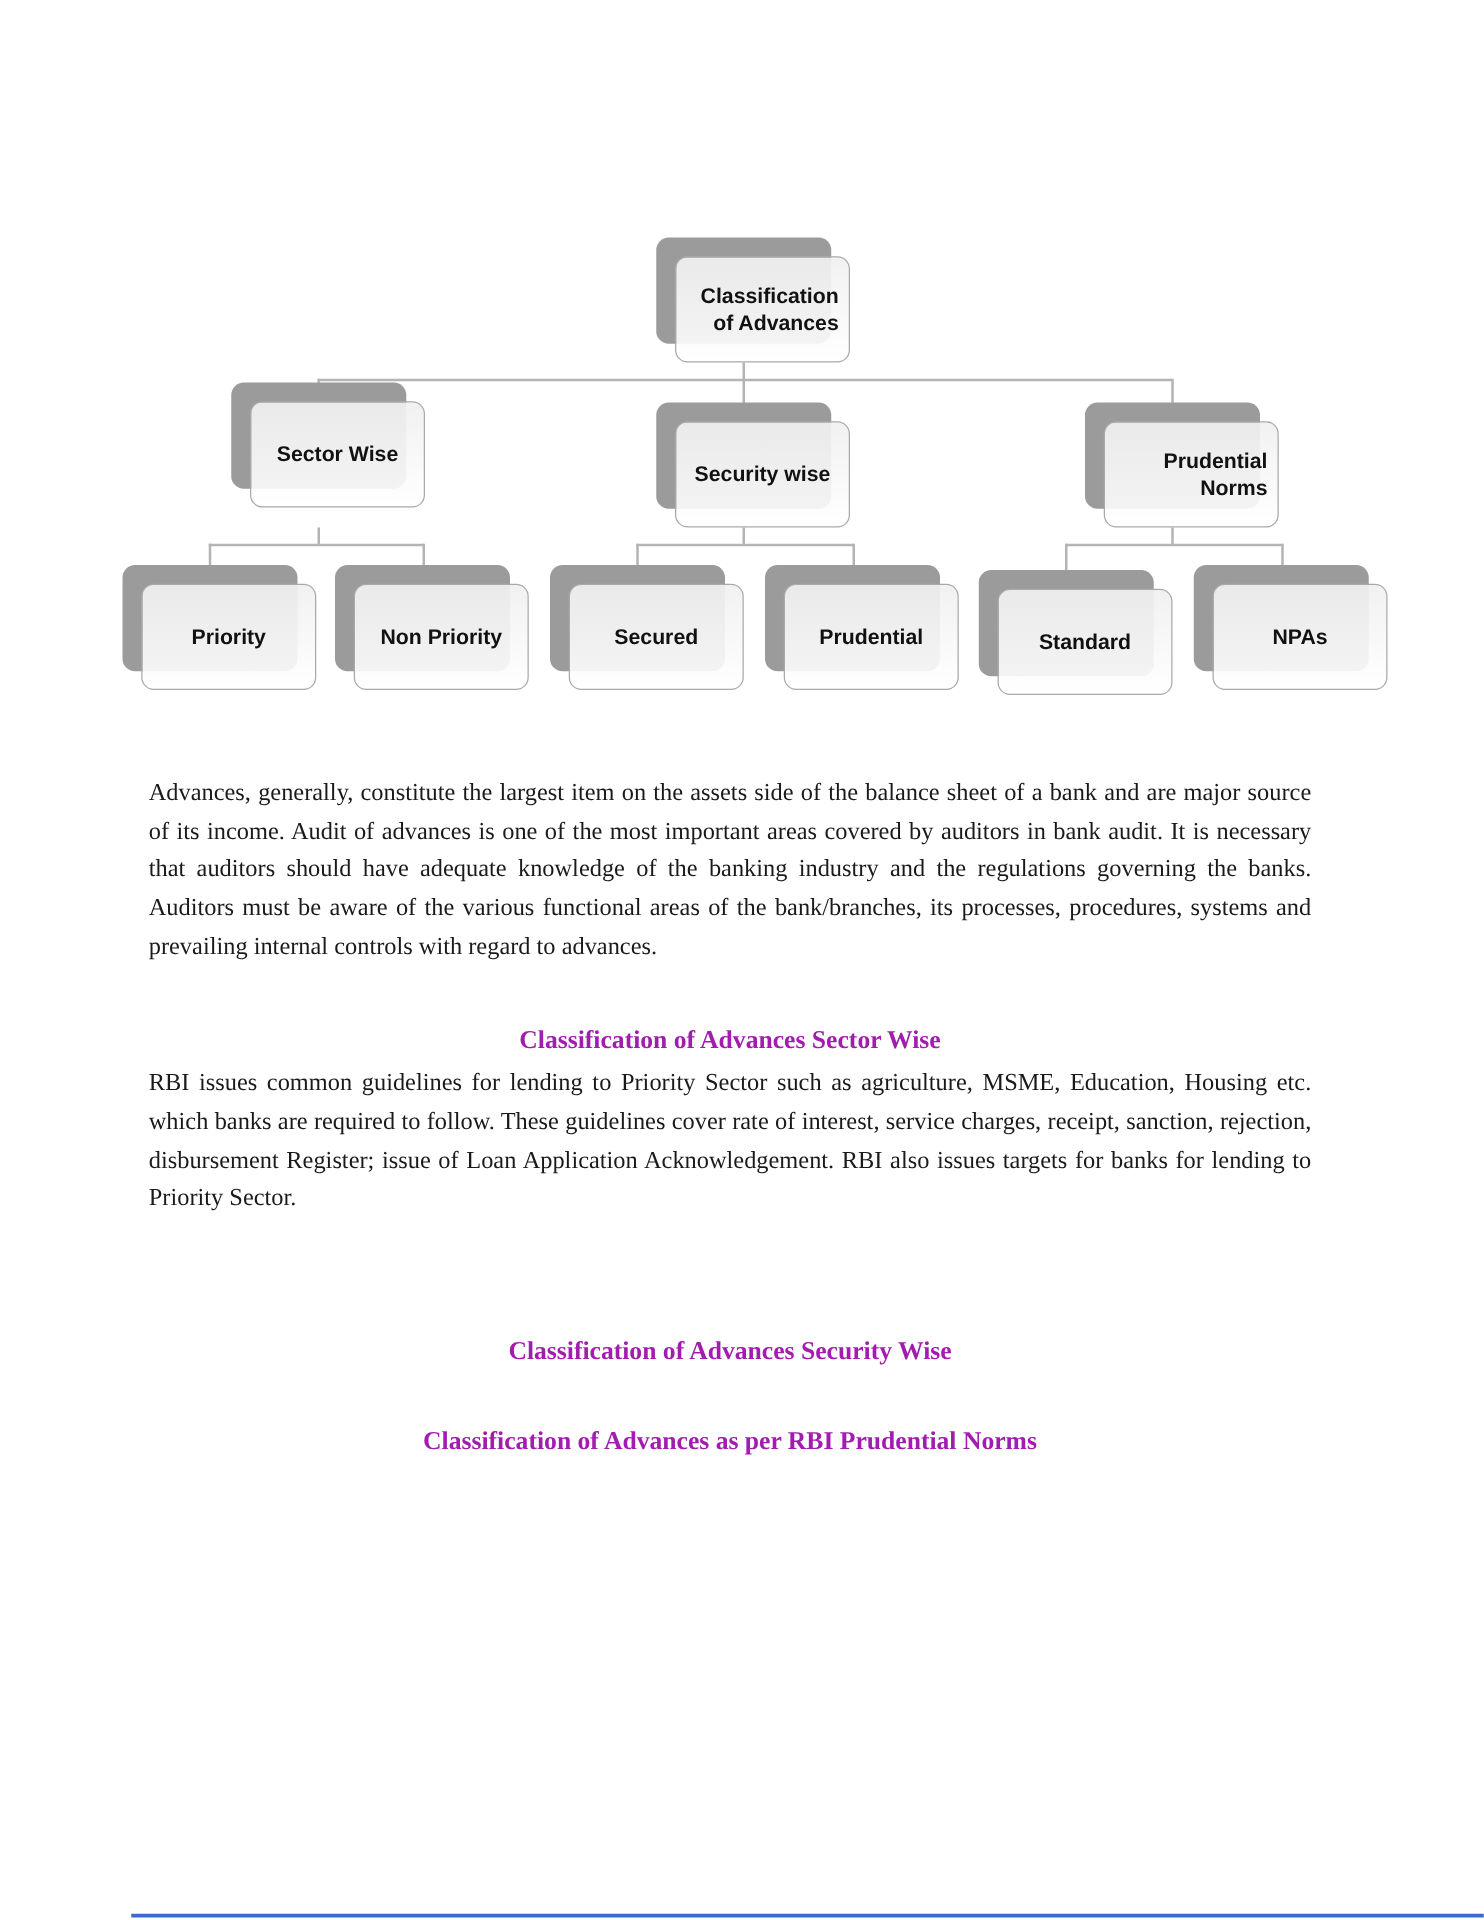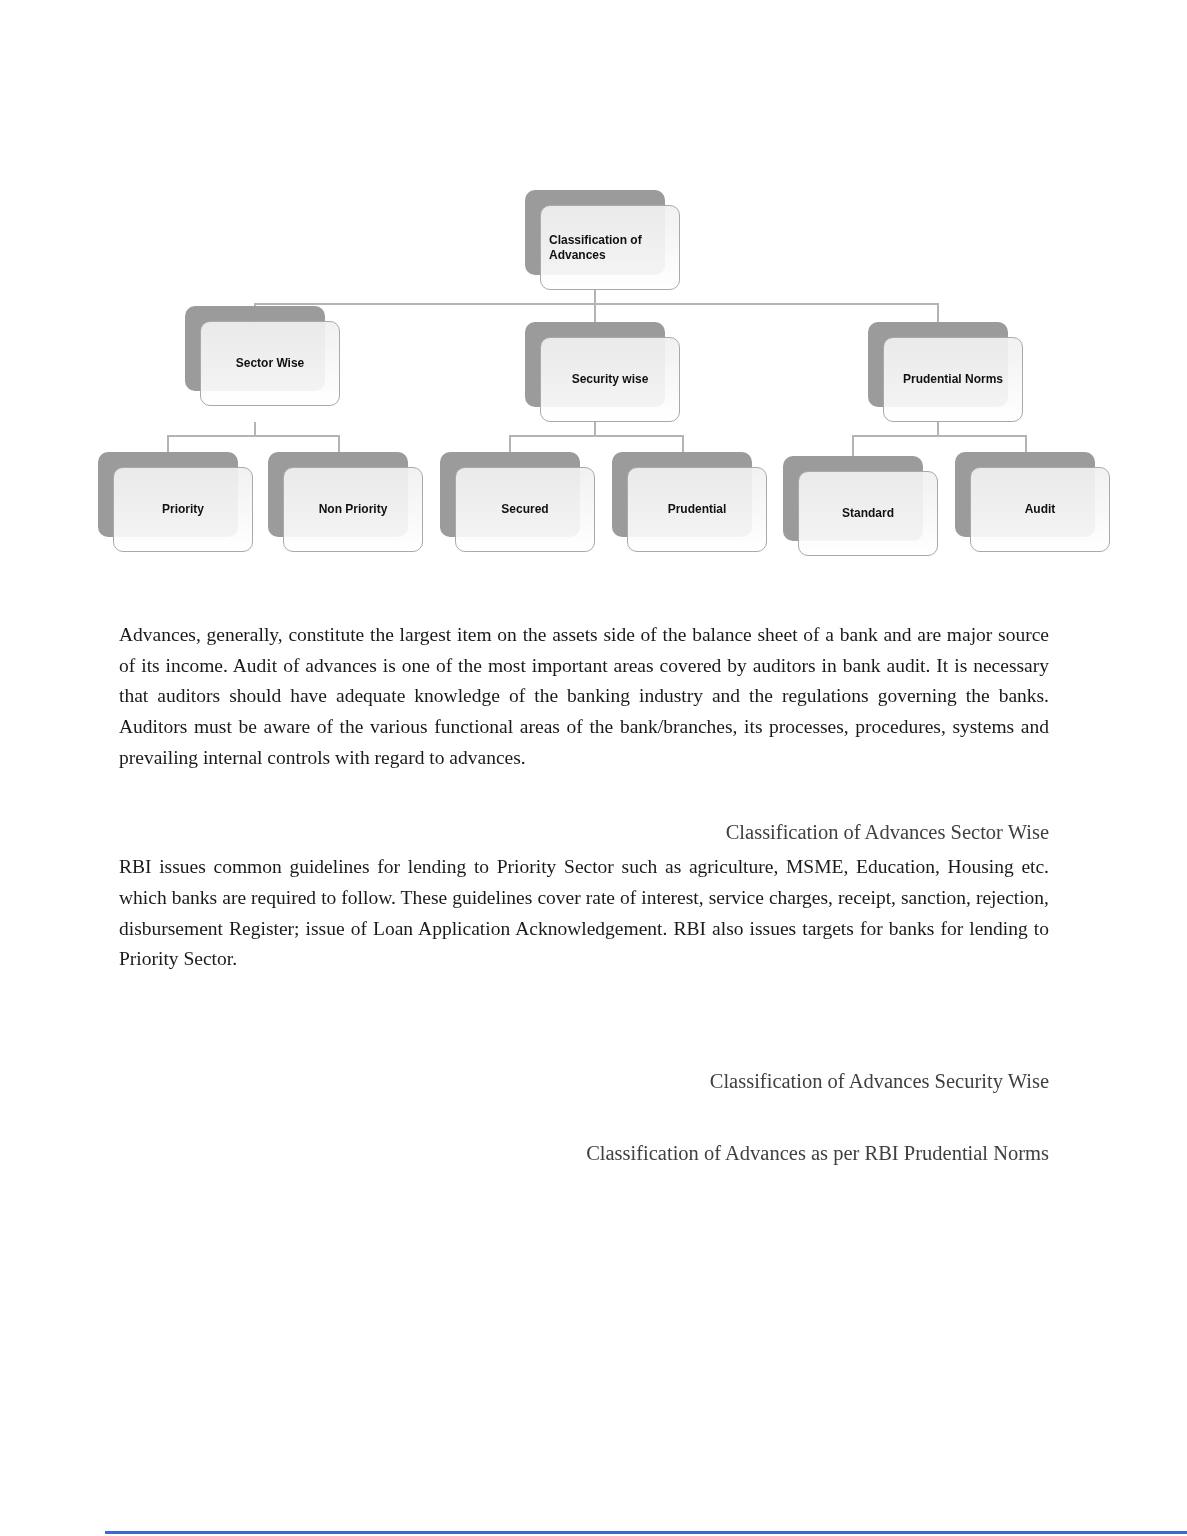--- a/index.html
+++ b/index.html
@@ -12,44 +12,44 @@
   .cline{position:absolute;background:#b4b4b4;}
   .node{position:absolute;width:155px;height:100px;}
   .node .shadow{
     position:absolute;left:0;top:0;width:140px;height:85px;
     background:#9b9b9b;border-radius:10px;
   }
   .node .box{
     position:absolute;left:15px;top:15px;width:140px;height:85px;
     background:linear-gradient(180deg, rgba(240,240,240,0.93), rgba(255,255,255,0.90));
     border:1.6px solid #a9a9a9;border-radius:10px;box-sizing:border-box;
-    display:flex;align-items:center;justify-content:center;text-align:left;
+    display:flex;align-items:center;justify-content:center;text-align:right;
     font-family:"Liberation Sans", sans-serif;font-weight:bold;
-    font-size:12px;line-height:1.25;color:#111;padding:4px 8px;
+    font-size:17px;line-height:1.25;color:#111;padding:4px 8px;
   }
   
   #n-root{left:525px;top:190px;}
   #n-sector{left:185px;top:306px;}
   #n-security{left:525px;top:322px;padding-left:43px;}
   #n-prudential{left:868px;top:322px;}
   #n-priority{left:98px;top:452px;padding-left:31px;}
   #n-nonpriority{left:268px;top:452px;}
   #n-secured{left:440px;top:452px;}
   #n-unsecured{left:612px;top:452px;}
   #n-standard{left:783px;top:456px;}
   #n-npas{left:955px;top:452px;}
   
   .content{
     position:absolute;left:119px;top:620px;width:930px;
     font-size:19.5px;line-height:1.575;
   }
   .content p{margin:0;text-align:justify;}
   .content h2{
-    font-size:20.5px;font-weight:normal;margin:0;line-height:1.3;color:#404040;
-    text-align:right;
+    font-size:20.5px;font-weight:bold;margin:0;line-height:1.3;color:#a21caf;
+    text-align:center;
   }
   .h-sector{margin-top:45px !important;margin-bottom:7px !important;}
   .h-security{margin-top:93px !important;margin-bottom:7px !important;}
   .h-prudential{margin-top:45px !important;}
   .footer-rule{
     position:absolute;left:105px;top:1531px;width:1082px;height:3px;
     background:#3a6bc9;
   }
 </style>
 </head>
@@ -117,21 +117,21 @@
     <div class="box">Prudential</div>
   </div>
 
   <div class="node" id="n-standard">
     <div class="shadow"></div>
     <div class="box">Standard</div>
   </div>
 
   <div class="node" id="n-npas">
     <div class="shadow"></div>
-    <div class="box">Audit</div>
+    <div class="box">NPAs</div>
   </div>
 
 </div>
 
 <div class="content">
   <p>Advances, generally, constitute the largest item on the assets side of the balance sheet of a bank and are major source of its income. Audit of advances is one of the most important areas covered by auditors in bank audit. It is necessary that auditors should have adequate knowledge of the banking industry and the regulations governing the banks. Auditors must be aware of the various functional areas of the bank/branches, its processes, procedures, systems and prevailing internal controls with regard to advances.</p>
 
   <h2 class="h-sector">Classification of Advances Sector Wise</h2>
   <p>RBI issues common guidelines for lending to Priority Sector such as agriculture, MSME, Education, Housing etc. which banks are required to follow. These guidelines cover rate of interest, service charges, receipt, sanction, rejection, disbursement Register; issue of Loan Application Acknowledgement. RBI also issues targets for banks for lending to Priority Sector.</p>
 

